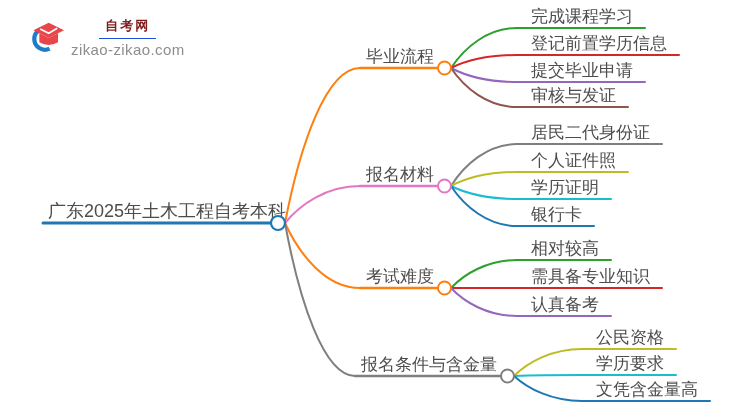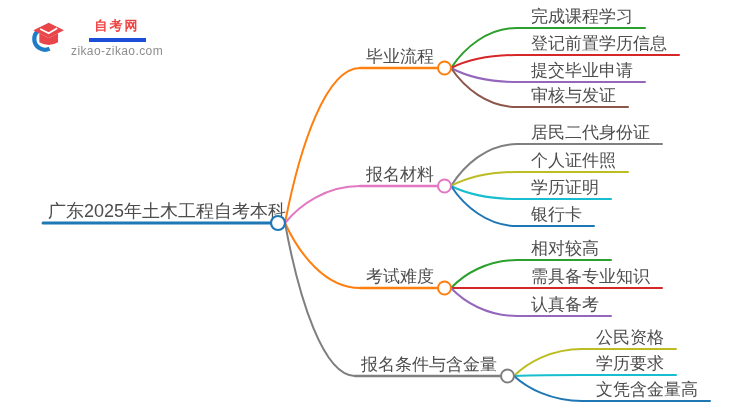--- a/index.html
+++ b/index.html
@@ -16,29 +16,29 @@
     fill:#4d4d4d;
   }
   .logo{
     position:absolute;left:28px;top:17px;
     display:flex;align-items:center;gap:5px;
     z-index:2;
   }
   .logo-icon{display:block;}
   .logo-text{display:flex;flex-direction:column;align-items:center;}
   .logo-name{
-    font-size:13px;font-weight:bold;color:#ef4444;
+    font-size:13px;font-weight:bold;color:#7f1d1d;
     letter-spacing:2px;
     padding:0 6px 3px 6px;
-    border-bottom:4px solid #1d4ed8;
+    border-bottom:1px solid #1d4ed8;
     white-space:nowrap;
     font-family:Liberation Serif, serif;
   }
   .logo-url{
-    font-size:12px;color:#8d8d8d;
+    font-size:15px;color:#8d8d8d;
     letter-spacing:.4px;
     padding-top:2px;
     white-space:nowrap;
   }
 </style>
 </head>
 <body>
 
 <div class="canvas">
 

